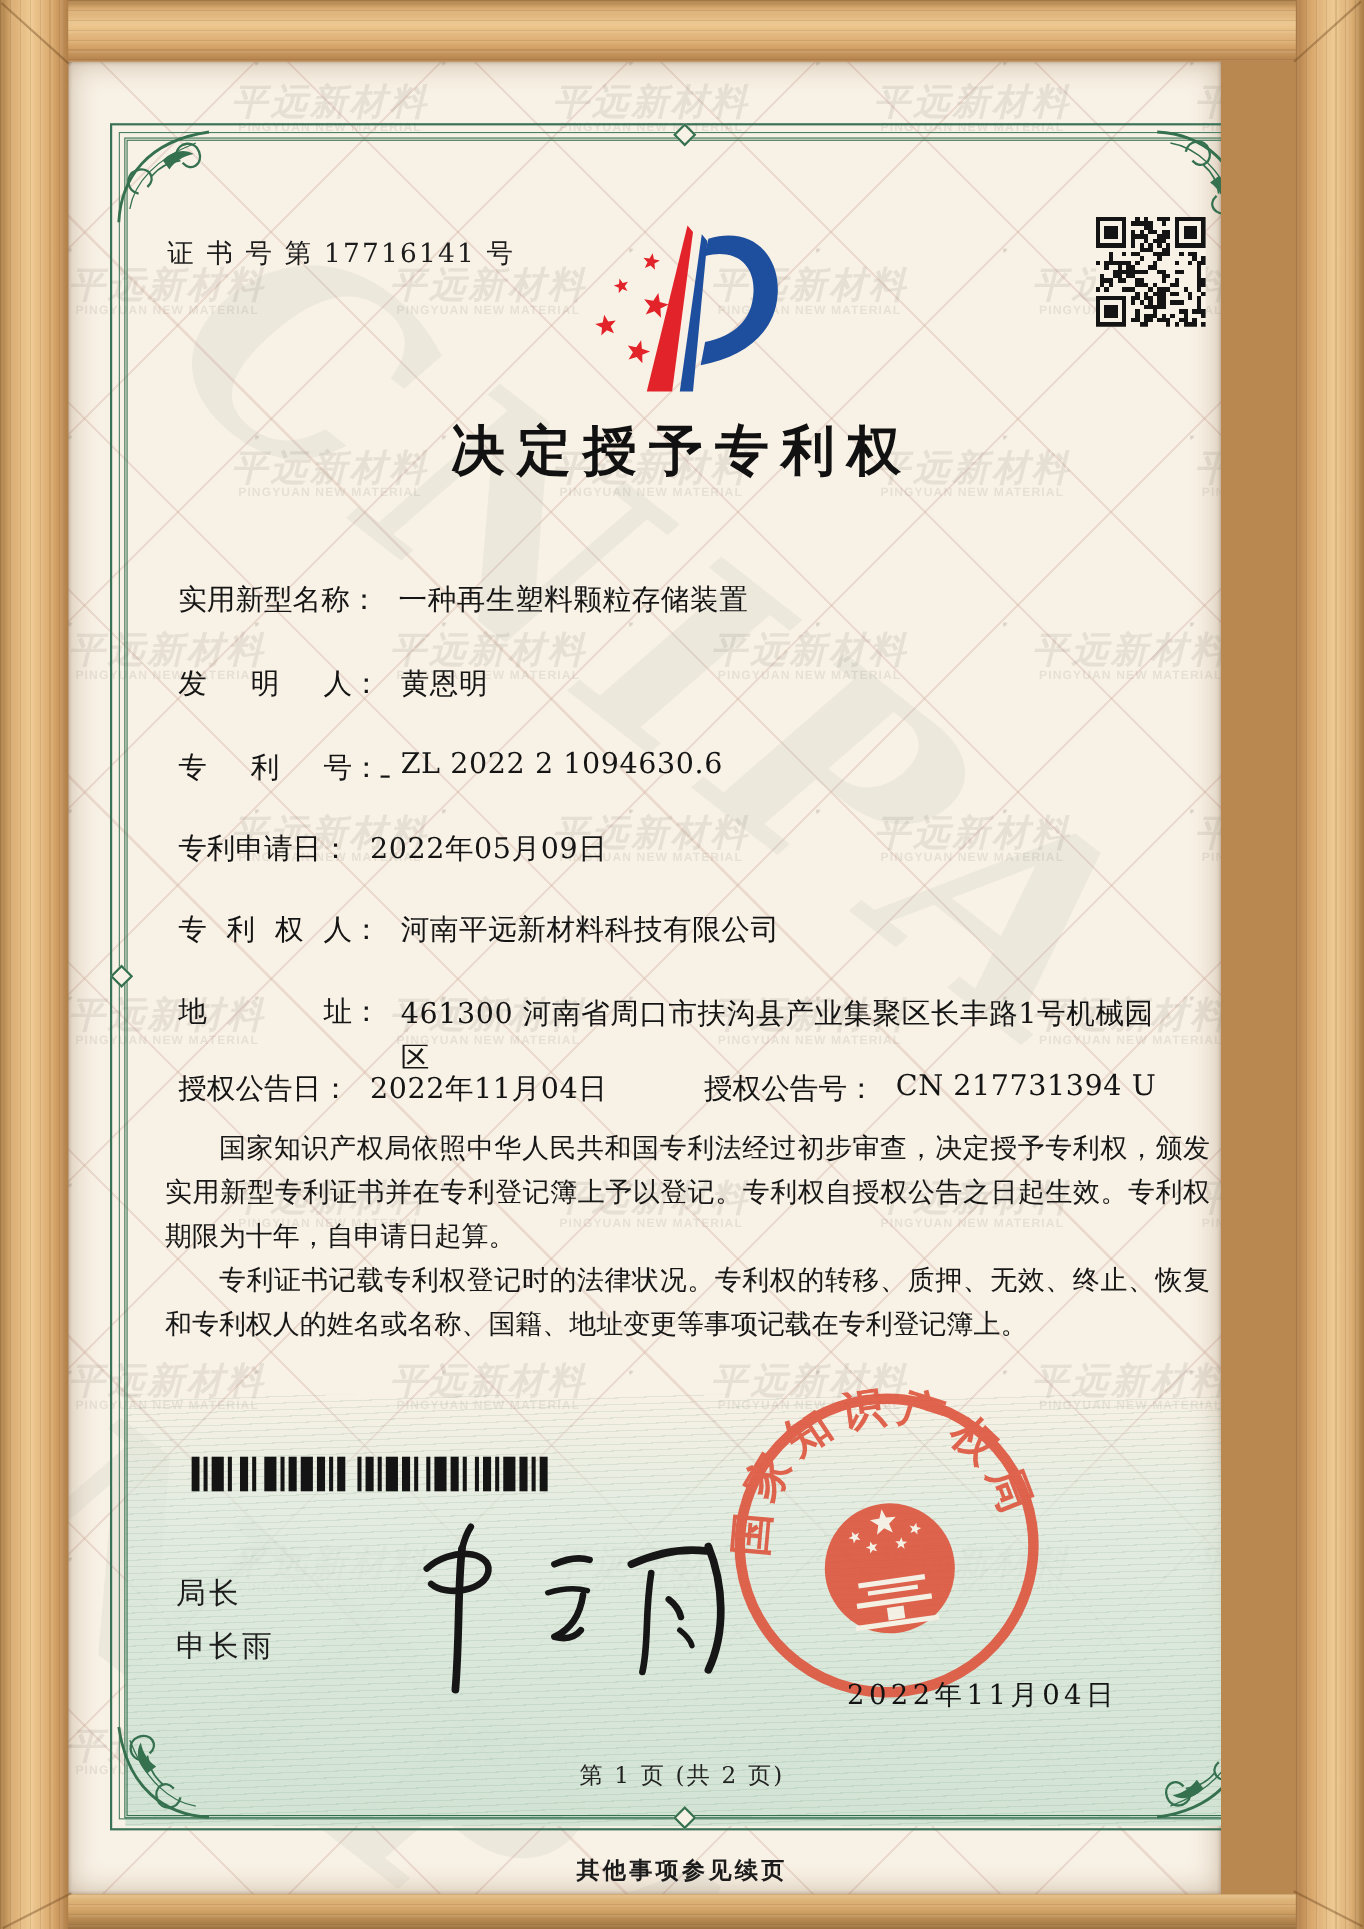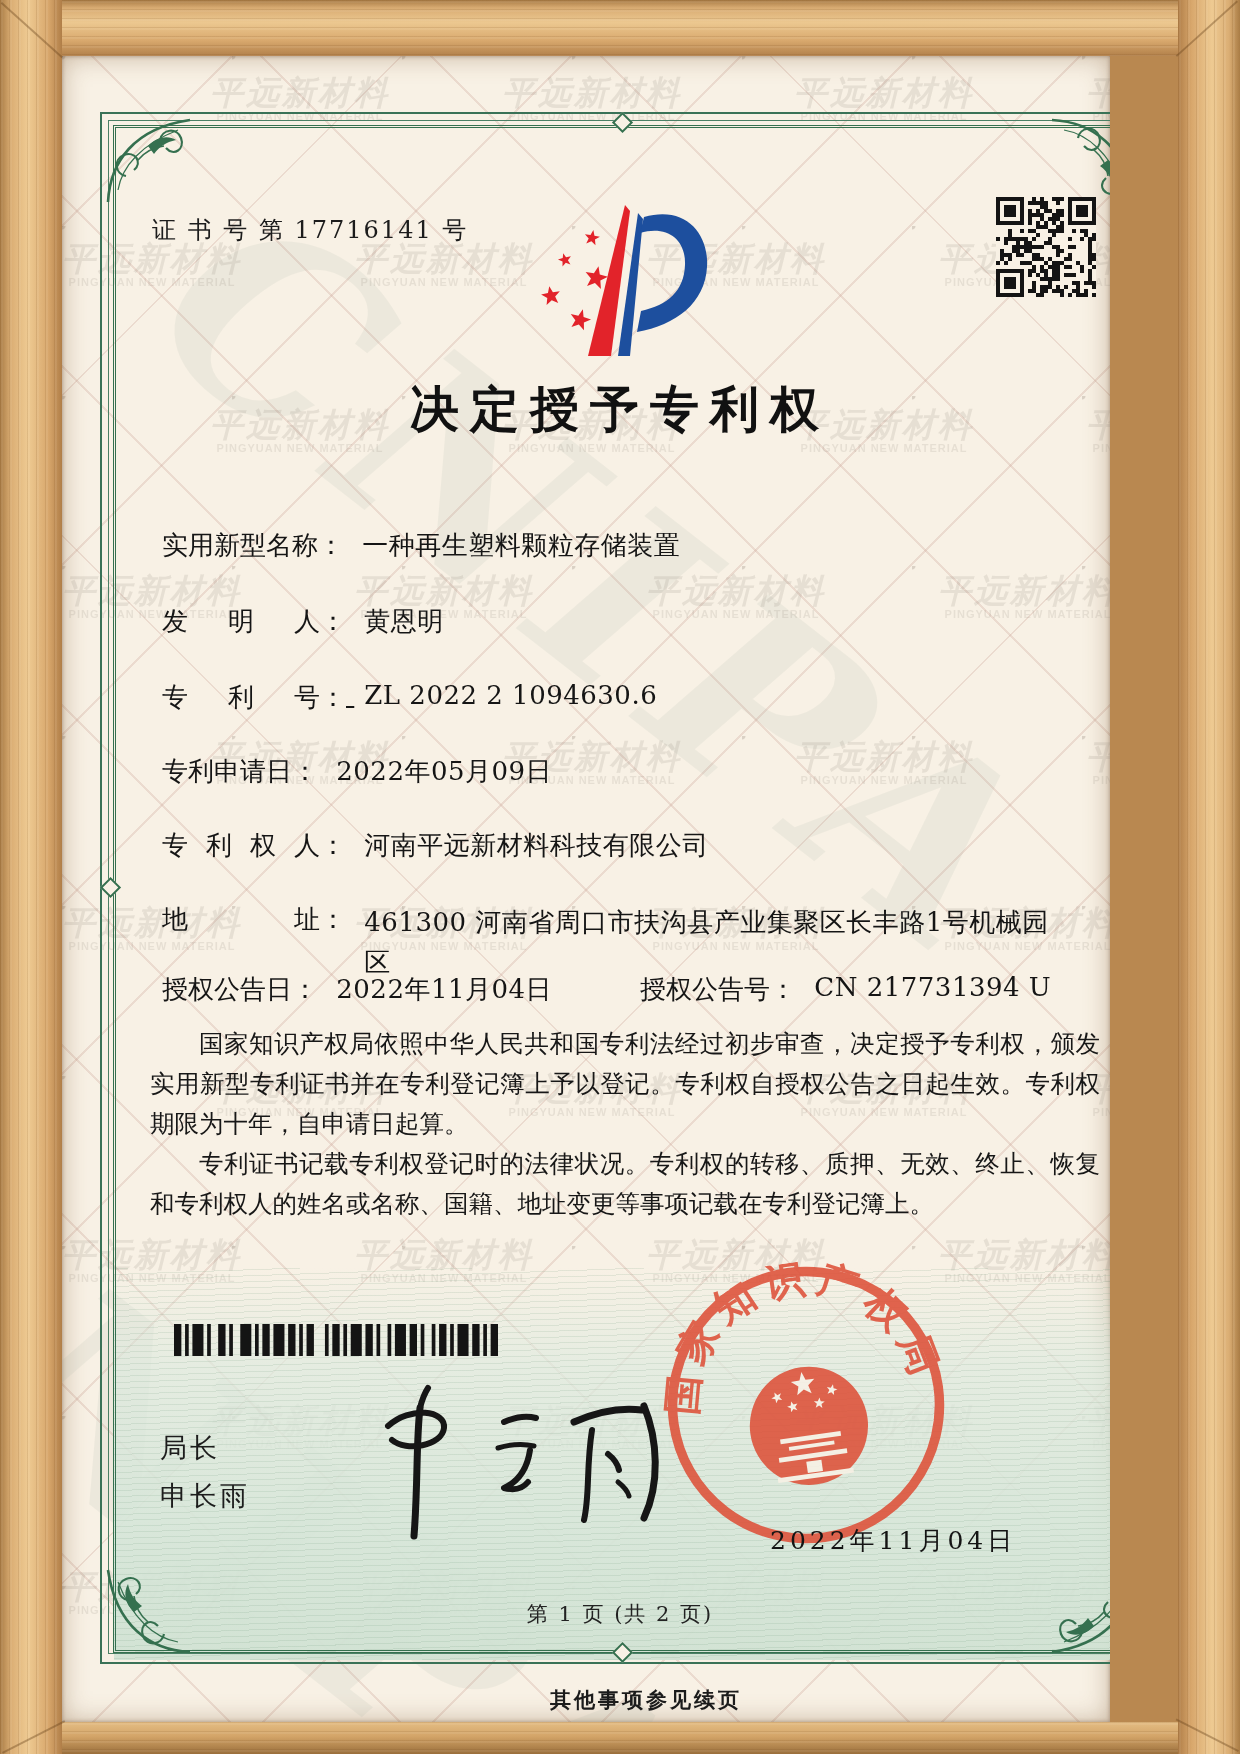--- a/index.html
+++ b/index.html
@@ -92,21 +92,21 @@
   .signer{position:absolute;left:98px;top:1368px;font-family:"Liberation Sans","DejaVu Sans",sans-serif;
     font-size:27px;color:#1d1d1d;letter-spacing:3px;line-height:48px;}
   .signature{position:absolute;left:296px;top:1322px;z-index:5;}
 
   .seal{position:absolute;left:601px;top:1206px;z-index:5;opacity:.88;mix-blend-mode:multiply;
     transform:rotate(-8deg);}
   .seal-date{position:absolute;left:708px;top:1468px;z-index:6;font-size:25px;color:#141414;letter-spacing:4px;}
 
   .page-foot{position:absolute;left:0;top:1544px;width:1116px;text-align:center;font-size:21px;color:#222;letter-spacing:2px;}
   .cont-note{position:absolute;left:0;top:1630px;width:1116px;text-align:center;font-size:21px;font-weight:bold;
-    color:#1b1b1b;letter-spacing:3px;z-index:4;padding-left:26px;}
+    color:#1b1b1b;letter-spacing:3px;z-index:4;}
 </style>
 </head>
 <body>
 
 <div class="page">
 
   <div class="paper">
 
     <div class="wm-layer">
         <div class="wm-tile" style="left: 118px; top: 20px;">

